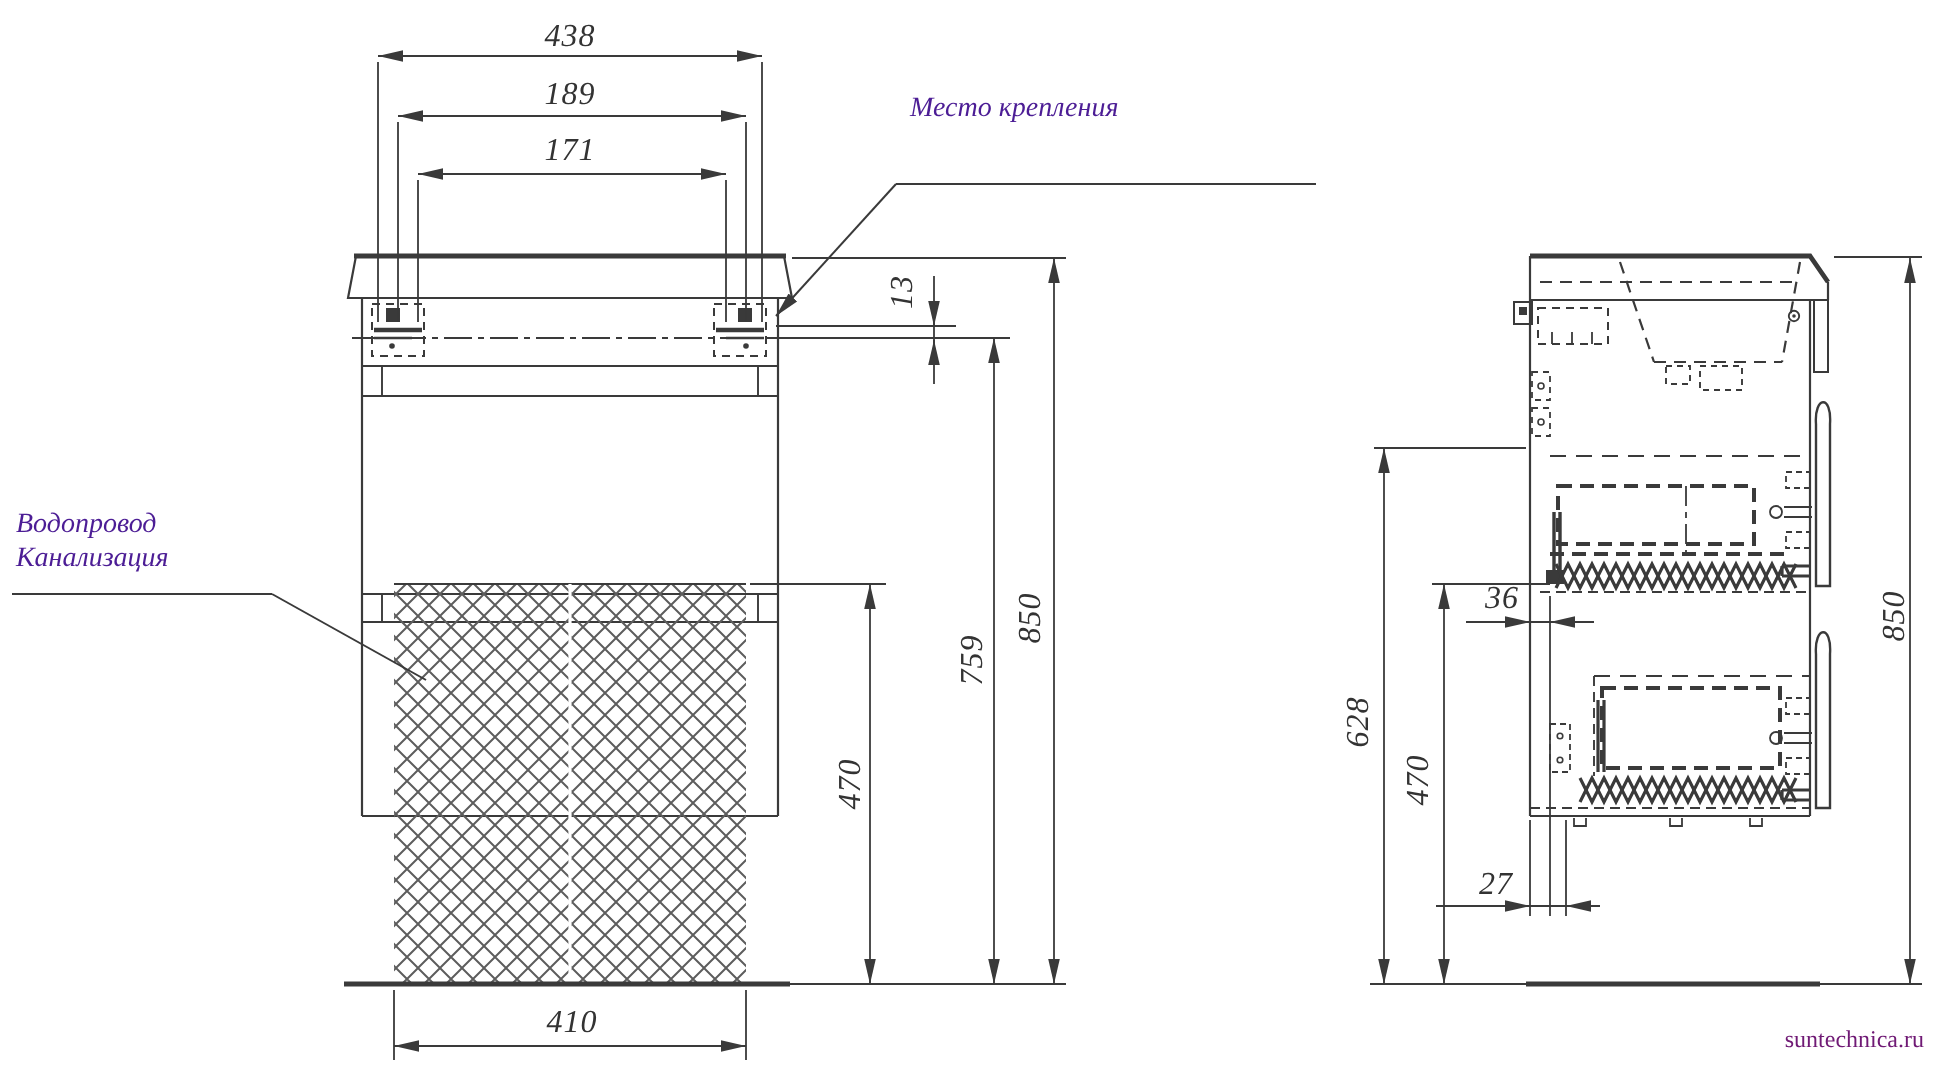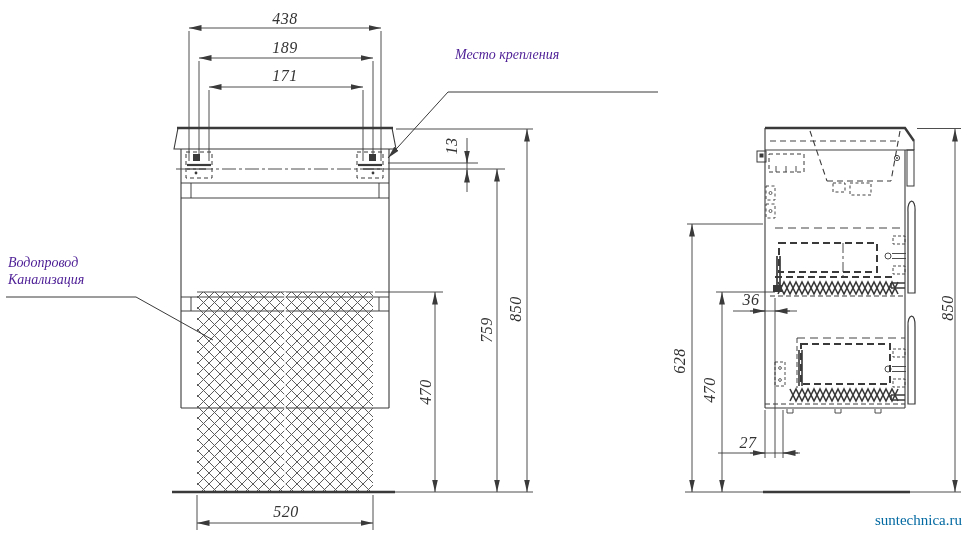--- a/index.html
+++ b/index.html
@@ -3,21 +3,21 @@
 <meta charset="utf-8">
 <style>
   html,body{margin:0;padding:0;background:#ffffff;}
   #stage{position:relative;width:970px;height:539px;background:#ffffff;overflow:hidden;
          font-family:Liberation Serif, serif;padding-left:12px;}
   #linework{position:absolute;left:0;top:0;}
   .dim{position:absolute;transform:translate(-50%,-50%);font-style:italic;font-size:16px;
        color:#333;white-space:nowrap;letter-spacing:0.5px;}
   .dim.vert{transform:translate(-50%,-50%) rotate(-90deg);}
   .note{position:absolute;font-style:italic;font-size:14px;color:#4c1d95;white-space:nowrap;}
-  .watermark{position:absolute;font-size:15px;color:#0369a1;white-space:nowrap;
+  .watermark{position:absolute;font-size:12px;color:#701a75;white-space:nowrap;
              transform:translate(-100%,-50%);}
 </style>
 </head>
 <body>
 
 <div id="stage">
 
 <svg id="linework" width="970" height="539" viewBox="0 0 970 539">
   <defs>
     <marker id="arr" viewBox="0 0 13 8" refX="12.5" refY="4" markerWidth="13" markerHeight="8" markerUnits="userSpaceOnUse" orient="auto-start-reverse">
@@ -202,21 +202,21 @@
   </g>
 </svg>
 
   <div class="dim" style="left:285px;top:19px">438</div>
   <div class="dim" style="left:285px;top:48px">189</div>
   <div class="dim" style="left:285px;top:76px">171</div>
   <div class="dim vert" style="left:452px;top:146px">13</div>
   <div class="dim vert" style="left:426px;top:392px">470</div>
   <div class="dim vert" style="left:487px;top:330px">759</div>
   <div class="dim vert" style="left:516px;top:309px">850</div>
-  <div class="dim" style="left:286px;top:512px">520</div>
+  <div class="dim" style="left:286px;top:512px">410</div>
 
   <div class="note" style="left:455px;top:47px">Место крепления</div>
   <div class="note" style="left:8px;top:255px">Водопровод</div>
   <div class="note" style="left:8px;top:272px">Канализация</div>
 
   <div class="dim vert" style="left:680px;top:361px">628</div>
   <div class="dim vert" style="left:710px;top:390px">470</div>
   <div class="dim vert" style="left:948px;top:308px">850</div>
   <div class="dim" style="left:751px;top:300px">36</div>
   <div class="dim" style="left:748px;top:443px">27</div>

